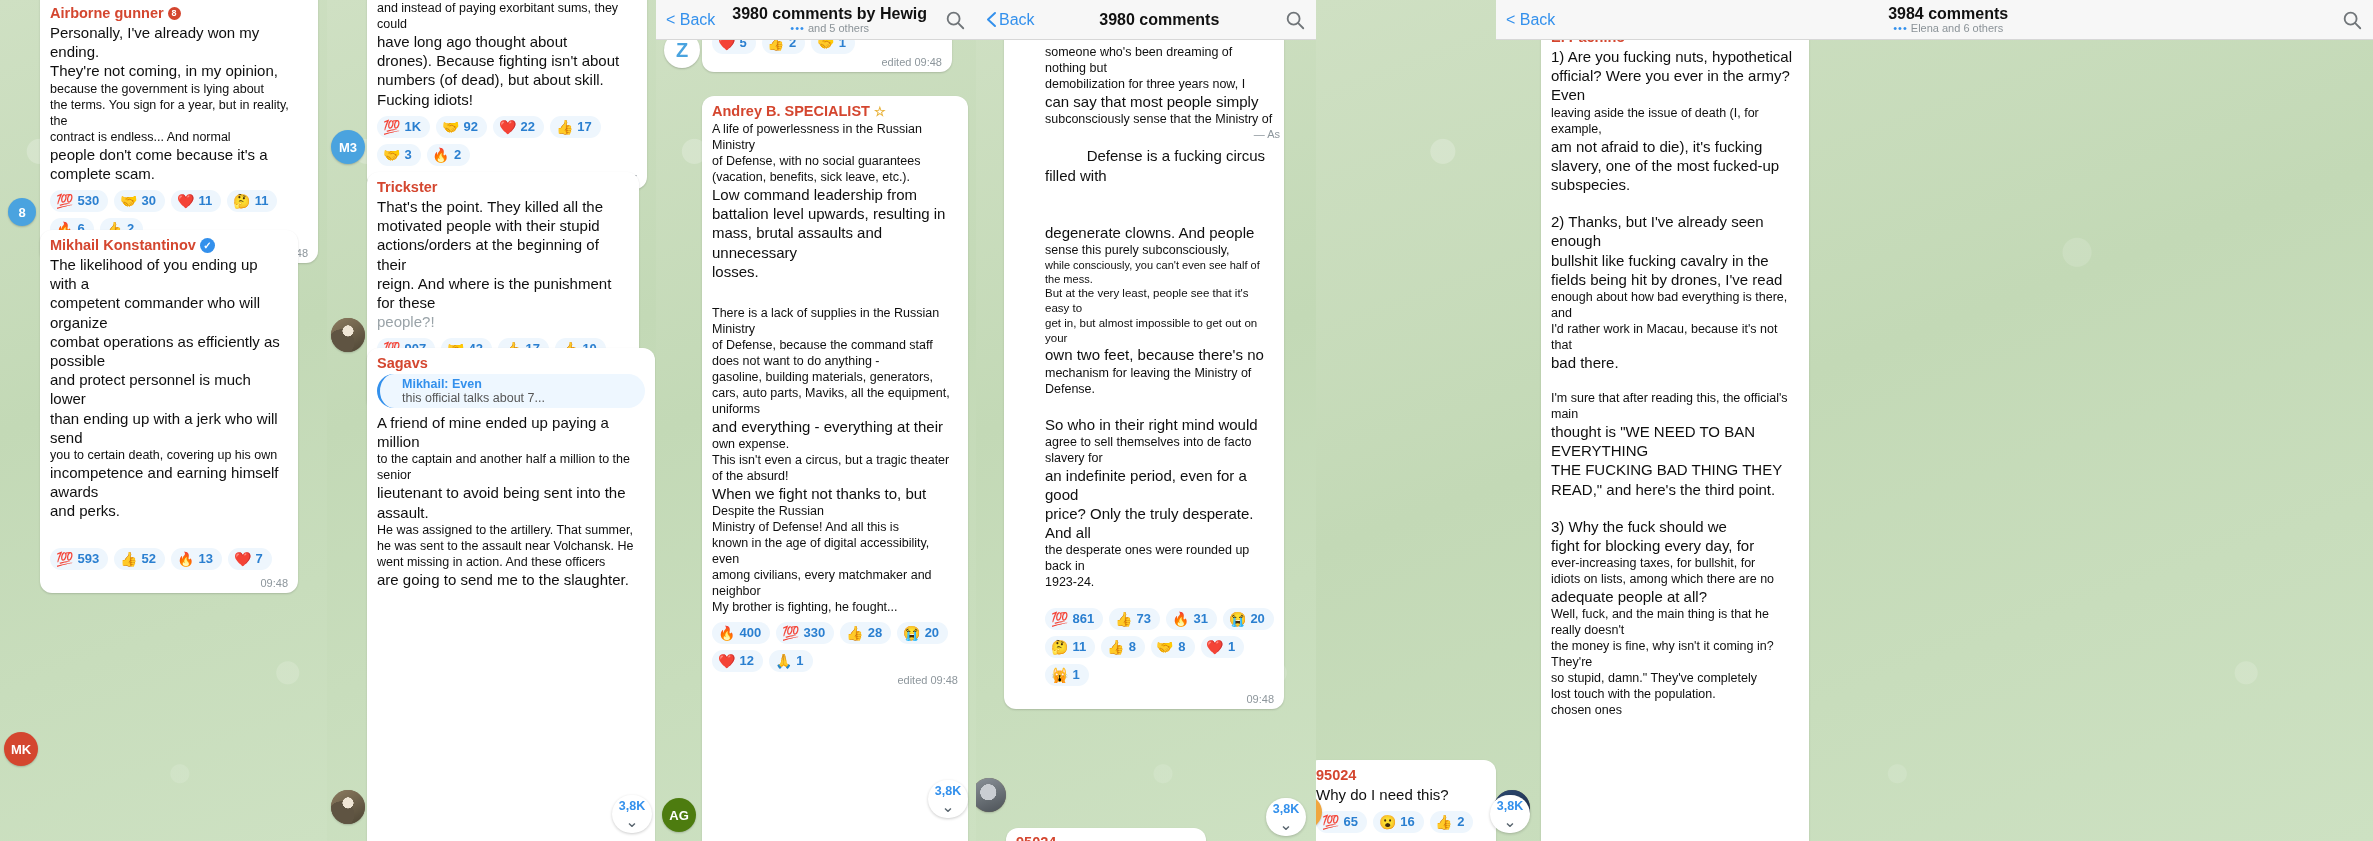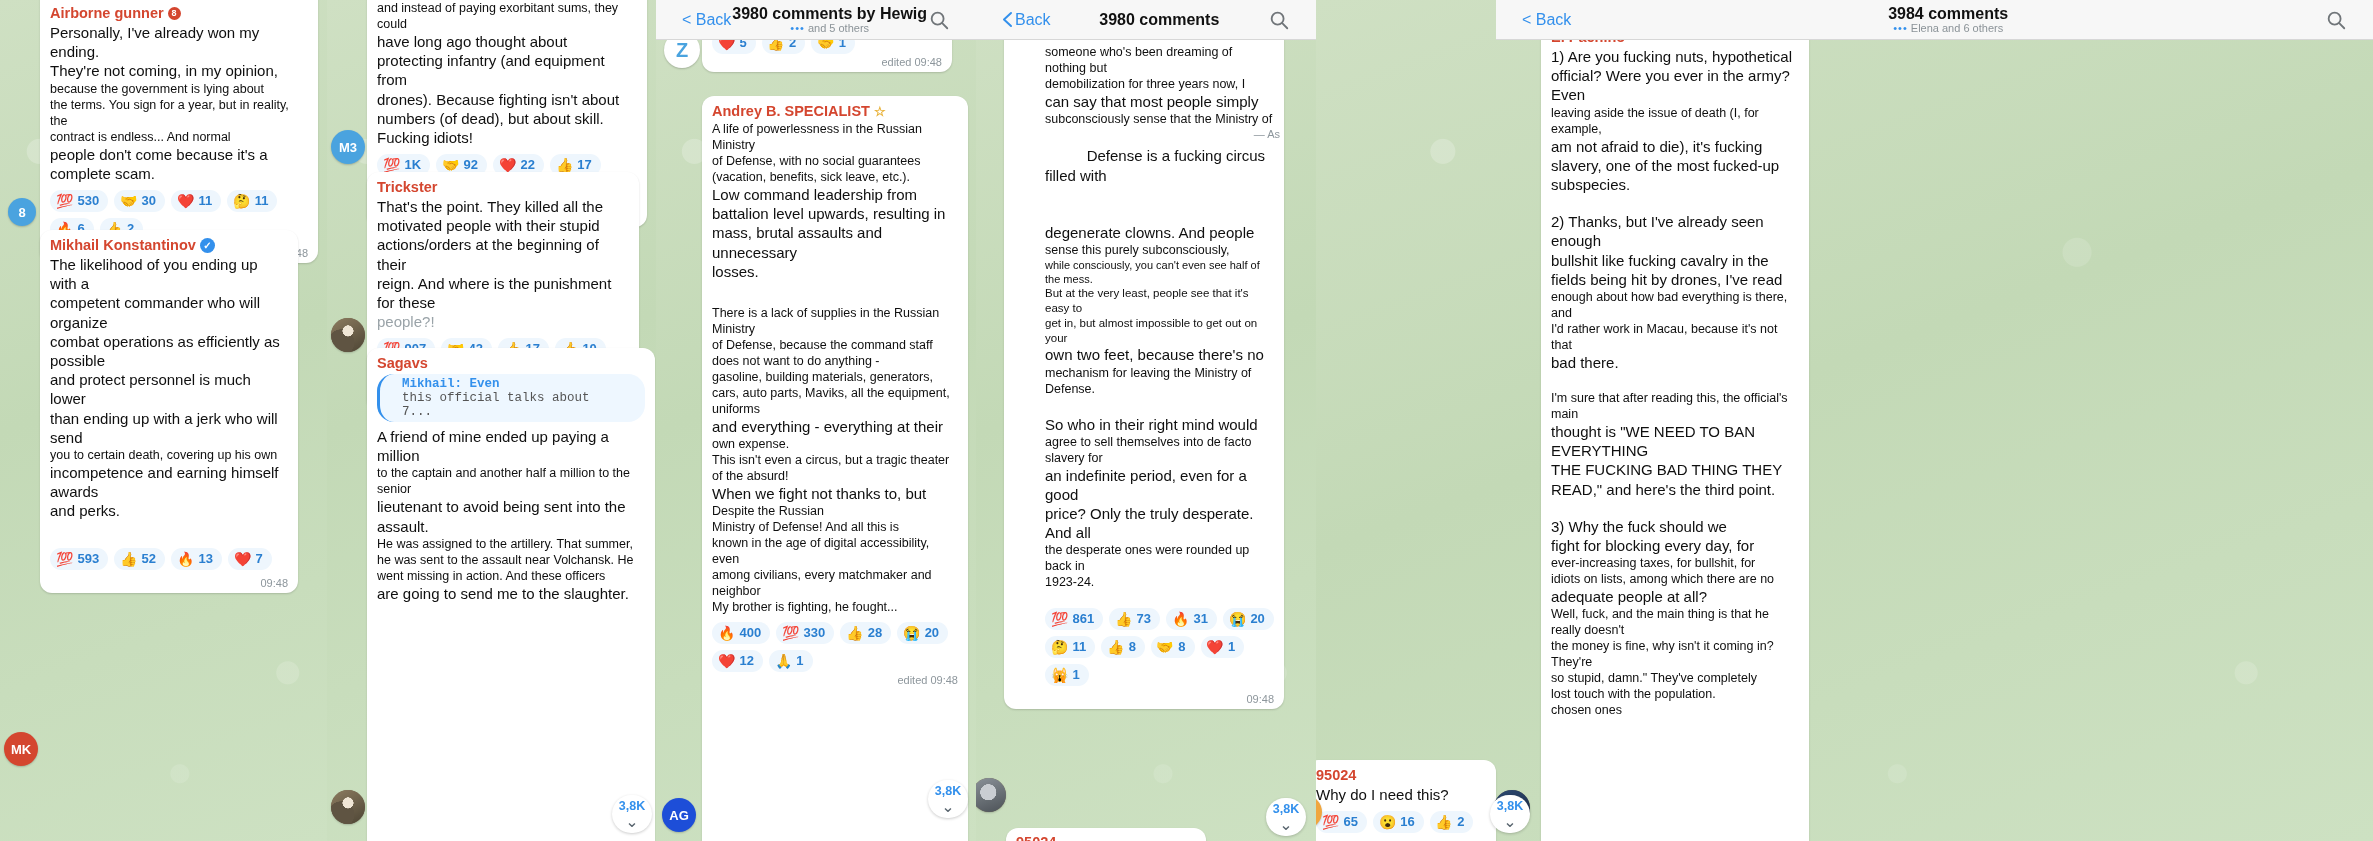--- a/index.html
+++ b/index.html
@@ -45,21 +45,21 @@
 
   
   .chat-header {
     position: absolute;
     top: 0; left: 0; right: 0;
     height: 40px;
     background: #f7f7f7;
     border-bottom: 1px solid #d7d7d7;
     display: flex;
     align-items: center;
-    padding: 0 26px;
+    padding: 0 10px;
     box-sizing: border-box;
     z-index: 30;
   }
   .hdr-back {
     color: #3390ec;
     font-size: 16px;
     white-space: nowrap;
     display: flex;
     align-items: center;
     gap: 2px;
@@ -131,21 +131,20 @@
     text-align: right;
   }
 
   
   .reply-quote {
     background: #eef7ff;
     border-left: 3px solid #3390ec;
     border-radius: 17px;
     padding: 3px 22px;
     margin: 3px 0 5px 0;
-    font-family: Liberation Mono, monospace;
   }
   .reply-quote .rq-name {
     color: #3390ec;
     font-size: 12.5px;
     font-weight: 600;
   }
   .reply-quote .rq-text {
     font-size: 12.5px;
     color: #555;
   }
@@ -330,21 +329,20 @@
     </div>
   </div>
 
   <div class="panel" style="width:329px">
     <div class="panel-bg"></div>
     <div class="panel-inner">
 
       <div class="bubble clip-top" style="left:40px; top:-6px; width:280px;">
         <div class="msg-text small">and instead of paying exorbitant sums, they could</div>
         <div class="msg-text">have long ago thought about</div>
-        <div class="msg-text">protecting infantry (and equipment from</div>
         <div class="msg-text">drones). Because fighting isn't about</div>
         <div class="msg-text">numbers (of dead), but about skill.</div>
         <div class="msg-text">Fucking idiots!</div>
         <div class="reactions">
           <span class="reaction">
               <span class="emo">💯</span>
               <span>1K</span>
             </span>
           <span class="reaction">
               <span class="emo">🤝</span>
@@ -537,21 +535,21 @@
               <span>12</span>
             </span>
           <span class="reaction">
               <span class="emo">🙏</span>
               <span>1</span>
             </span>
         </div>
         <div class="edited">edited 09:48</div>
       </div>
 
-      <div class="avatar" style="left:6px; top:798px; width:34px; height:34px; background:#1d4ed8;">
+      <div class="avatar" style="left:6px; top:798px; width:34px; height:34px; background:#4d7c0f;">
         <span>AG</span>
       </div>
 
       <div class="scroll-pill" style="left:272px; top:780px;">
         <span>3,8K</span>
         <span class="chev">⌄</span>
       </div>
     </div>
   </div>
 

